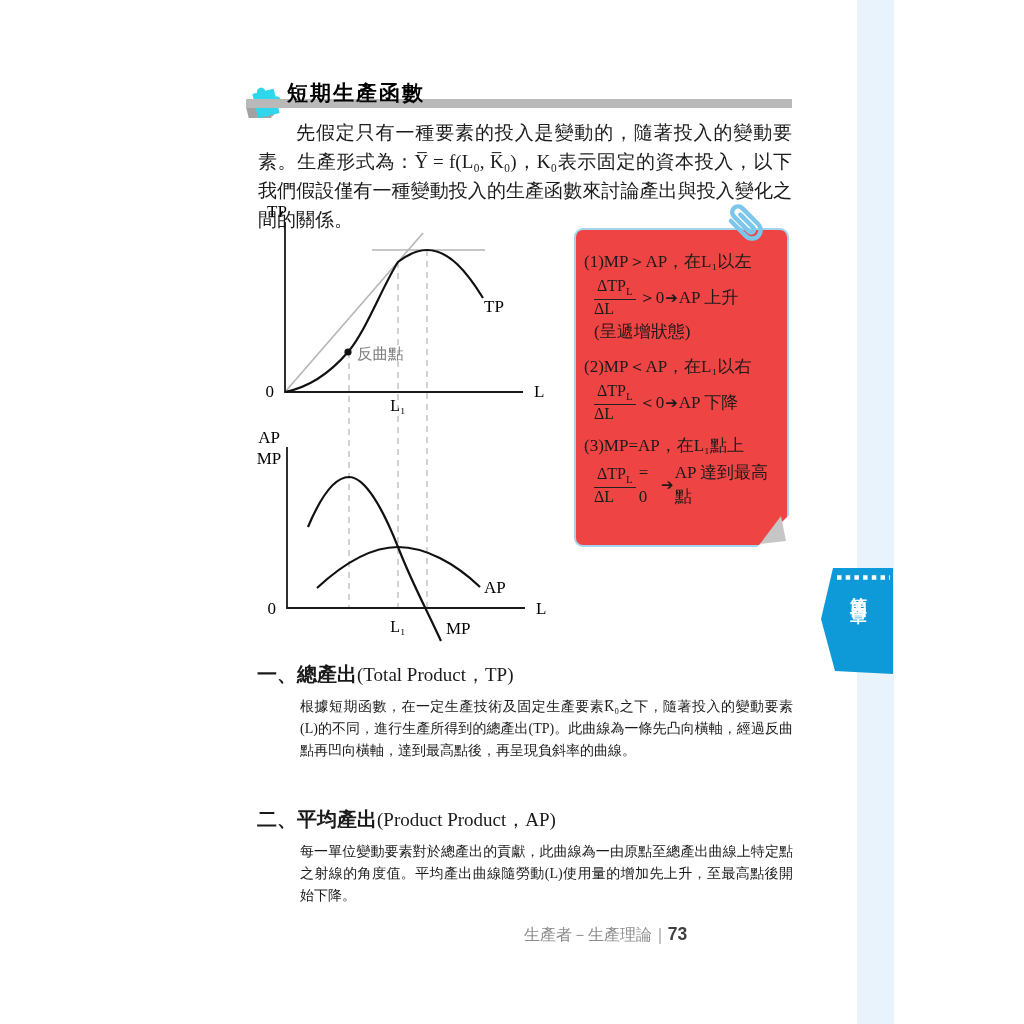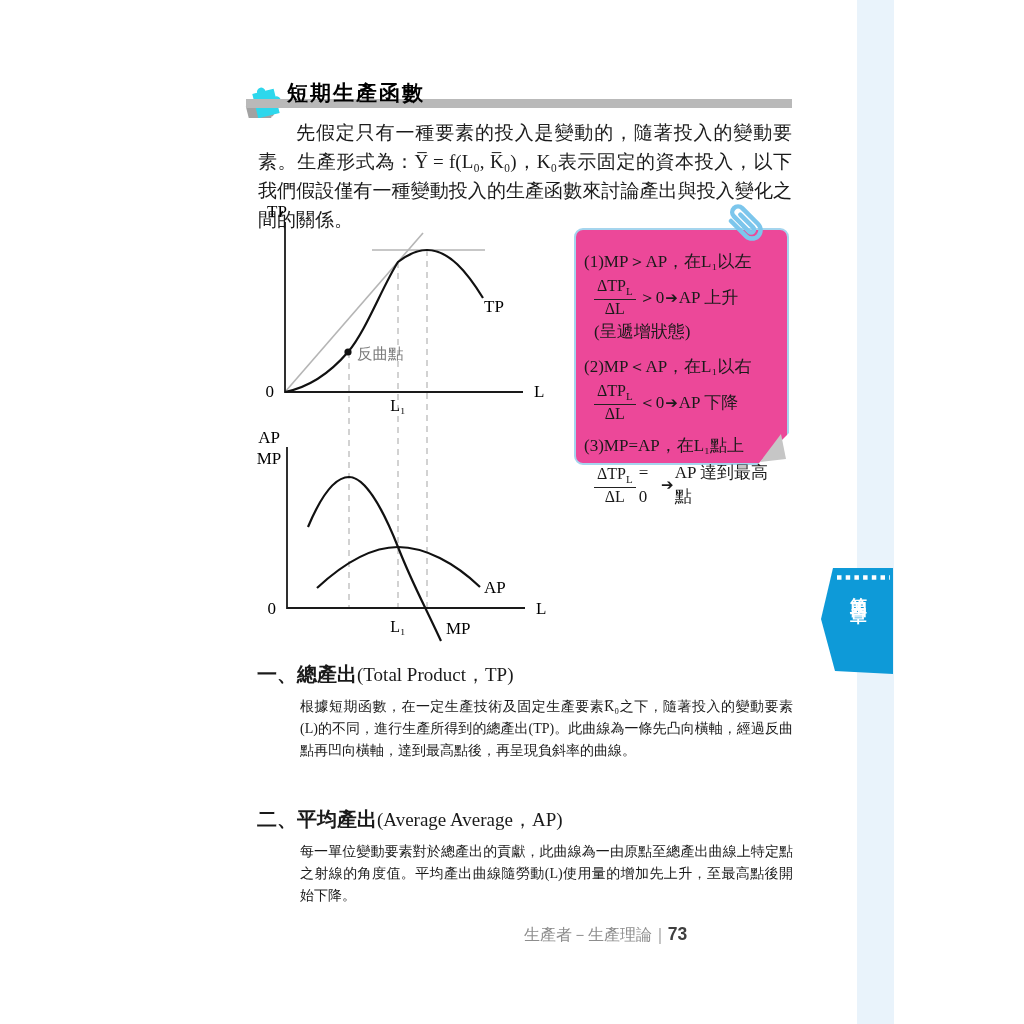--- a/index.html
+++ b/index.html
@@ -35,28 +35,28 @@
     left:258px;top:118px;width:534px;font-size:19px;line-height:29px;
     text-align:justify;text-indent:2em;
   }
 
   
   #figure-svg{left:255px;top:200px;width:292px;height:450px;}
   text{font-family:"Liberation Serif","DejaVu Serif",serif;}
 
   
   #callout-box{
-    left:574px;top:228px;width:215px;height:237px;box-sizing:border-box;
-    background:#ec4899;border:2.5px solid #a5d5ee;border-radius:9px;
+    left:574px;top:228px;width:215px;height:319px;box-sizing:border-box;
+    background:#ef4444;border:2.5px solid #a5d5ee;border-radius:9px;
   }
   #callout-content{position:absolute;left:8px;top:20px;width:196px;font-size:17px;line-height:24px;}
   .note-block{margin-bottom:11px;}
   .note-head{white-space:nowrap;}
   .frac-row{display:flex;align-items:center;margin:3px 0 2px 10px;}
-  .frac{display:inline-flex;flex-direction:column;align-items:center;font-size:16px;line-height:1.15;margin-right:3px;}
+  .frac{display:inline-flex;flex-direction:column;align-items:flex-start;font-size:16px;line-height:1.15;margin-right:3px;}
   .frac .num{border-bottom:1.5px solid #222;padding:0 3px 1px 3px;}
   .frac sub{font-size:11px;}
   .note-arrow{font-family:"DejaVu Sans",sans-serif;font-size:15px;margin:0 1px;}
   .note-state{margin-left:10px;}
   #fold-svg{position:absolute;right:-3px;bottom:-3px;}
 
   #paperclip{left:714px;top:194px;width:64px;height:60px;}
 
   
   .sec-title{left:257px;font-size:20px;white-space:nowrap;}
@@ -179,19 +179,19 @@
     <path d="M22 16 V36 a8 8 0 0 0 16 0 V15 a5.5 5.5 0 0 0 -11 0 v20 a2.75 2.75 0 0 0 5.5 0 V18" fill="none" stroke="#7cc6ec" stroke-width="4.2" stroke-linecap="round"></path>
   </g>
 </svg>
 
 <div id="sec1-title" class="abs sec-title">
   <span class="zh">一、總產出</span><span class="en">(Total Product，TP)</span>
 </div>
 <div id="sec1-body" class="abs sec-body">根據短期函數，在一定生產技術及固定生產要素K̅₀之下，隨著投入的變動要素(L)的不同，進行生產所得到的總產出(TP)。此曲線為一條先凸向橫軸，經過反曲點再凹向橫軸，達到最高點後，再呈現負斜率的曲線。</div>
 
 <div id="sec2-title" class="abs sec-title">
-  <span class="zh">二、平均產出</span><span class="en">(Average Average，AP)</span>
+  <span class="zh">二、平均產出</span><span class="en">(Product Product，AP)</span>
 </div>
 <div id="sec2-body" class="abs sec-body">每一單位變動要素對於總產出的貢獻，此曲線為一由原點至總產出曲線上特定點之射線的角度值。平均產出曲線隨勞動(L)使用量的增加先上升，至最高點後開始下降。</div>
 
 <div id="footer" class="abs">
   <span>生產者－生產理論</span><span>｜</span><span class="pagenum">73</span>
 </div>
 
 </body></html>

